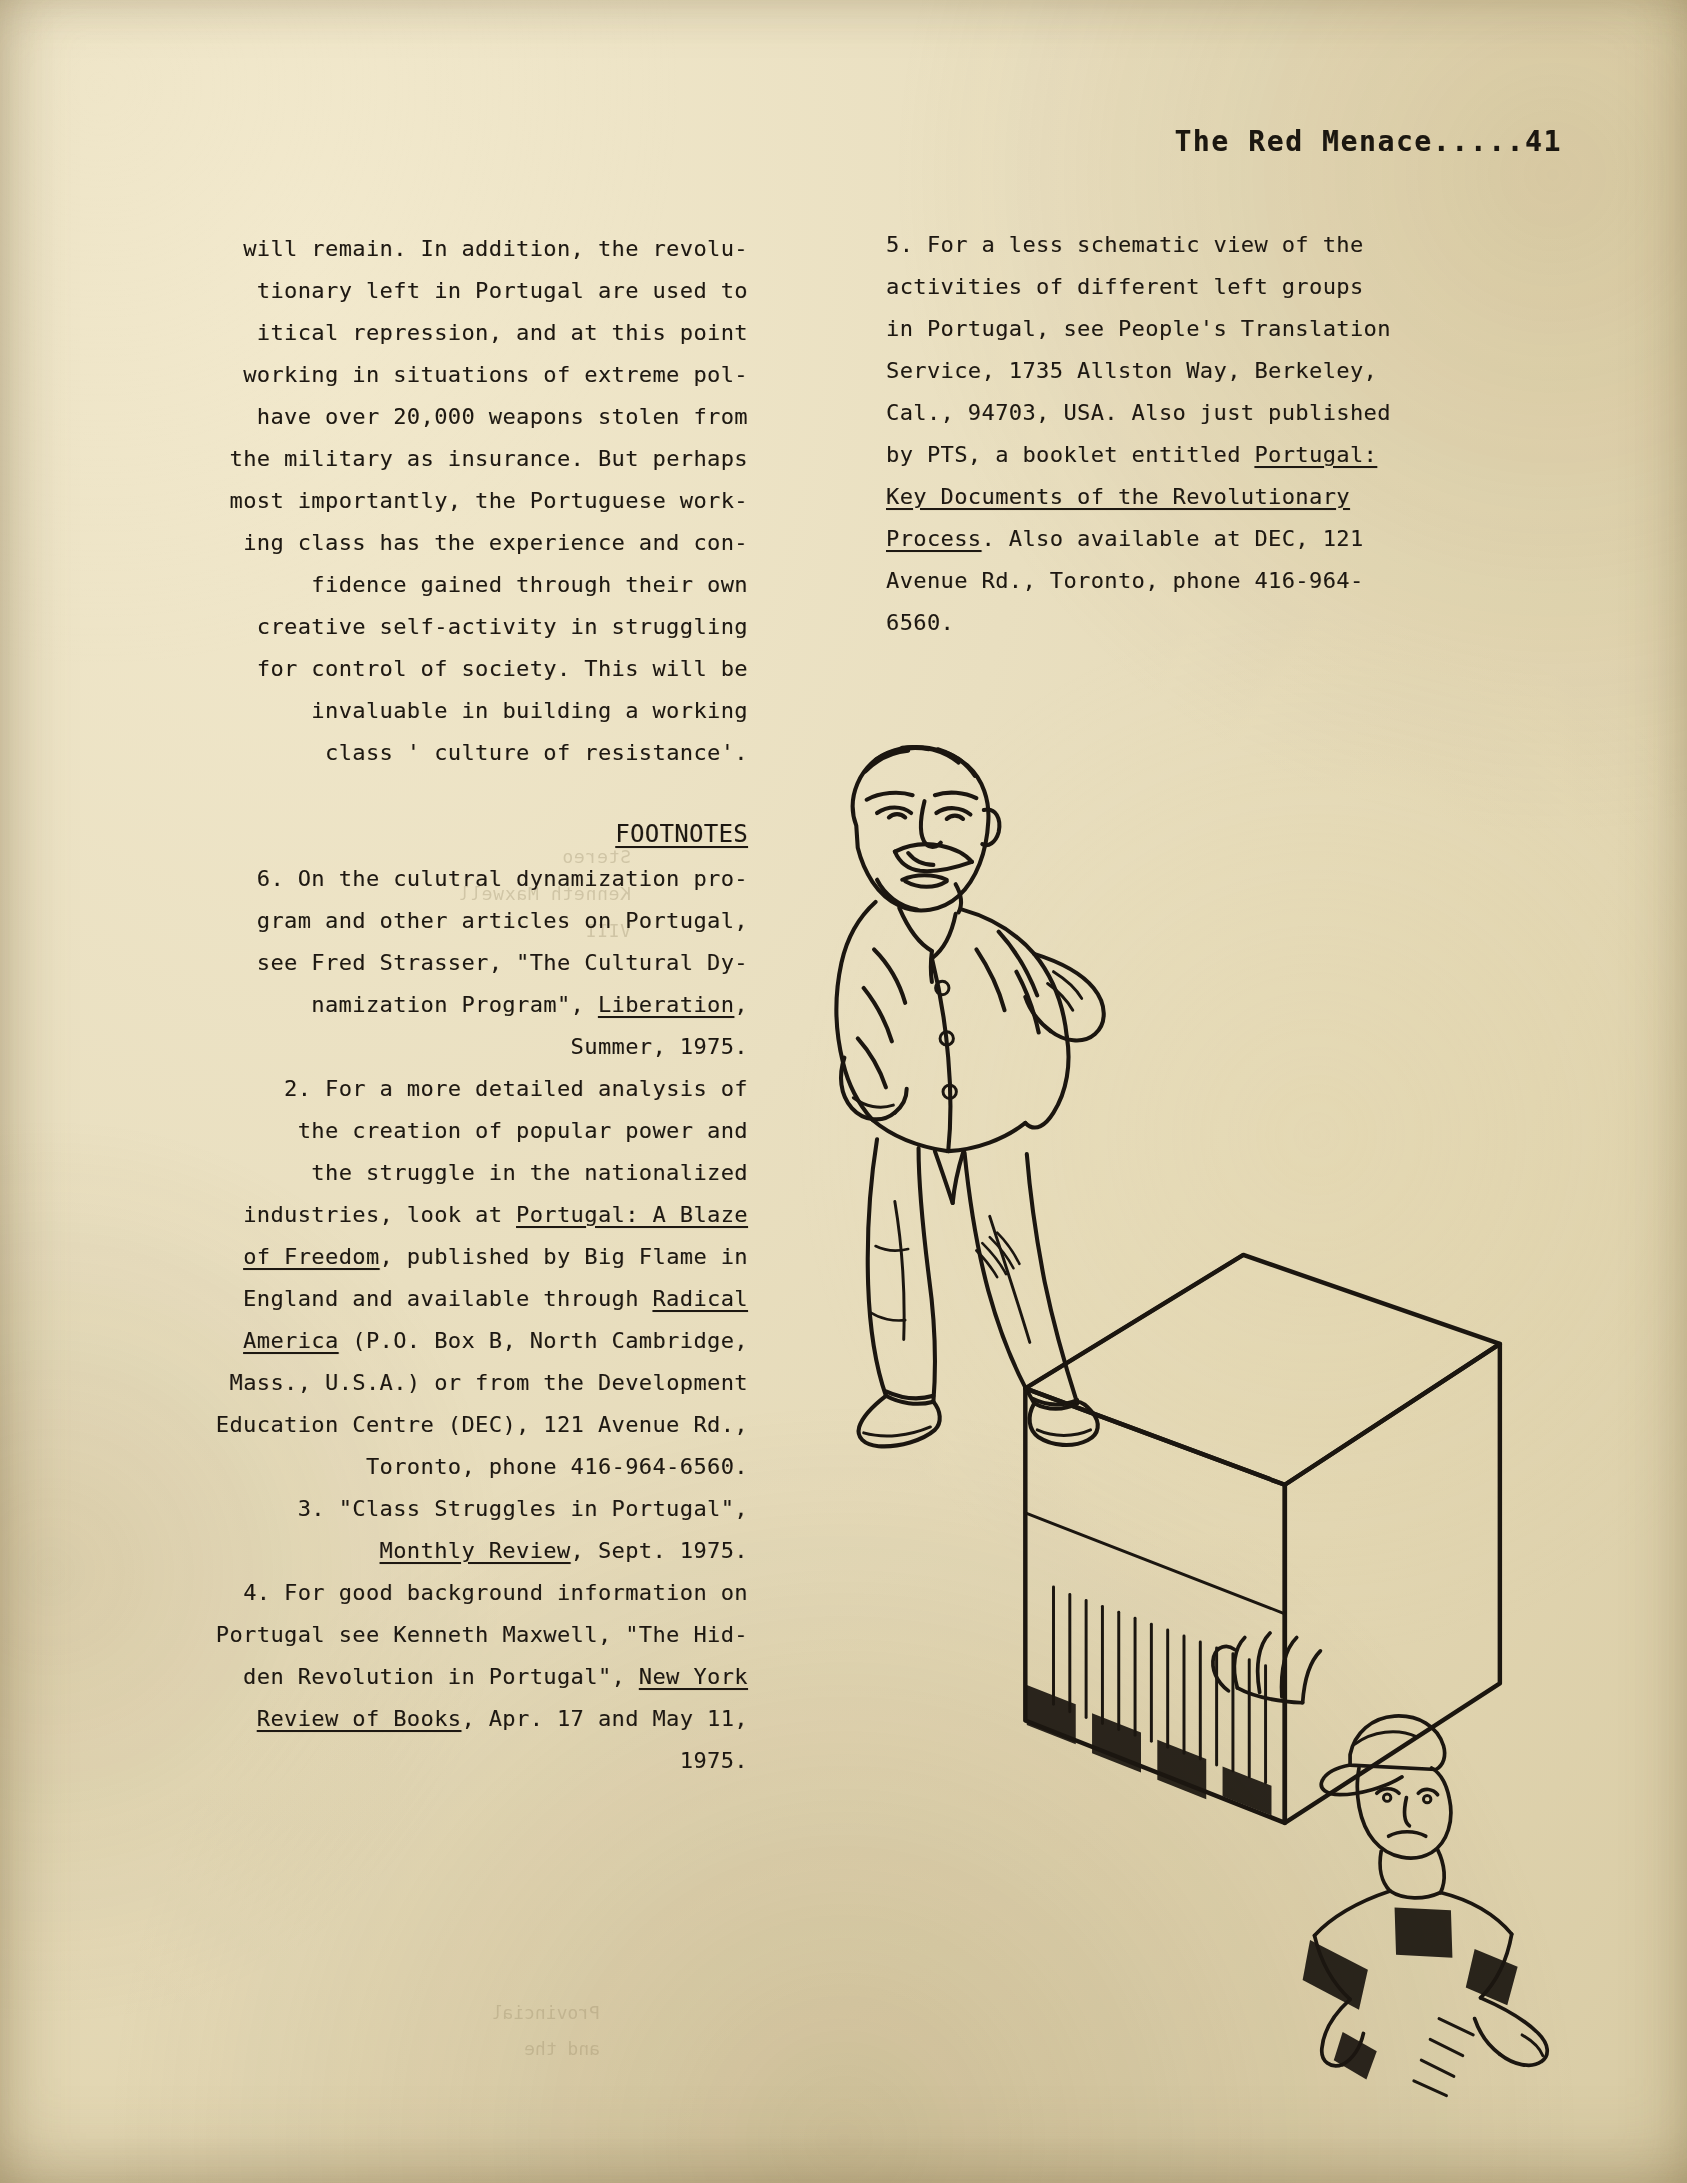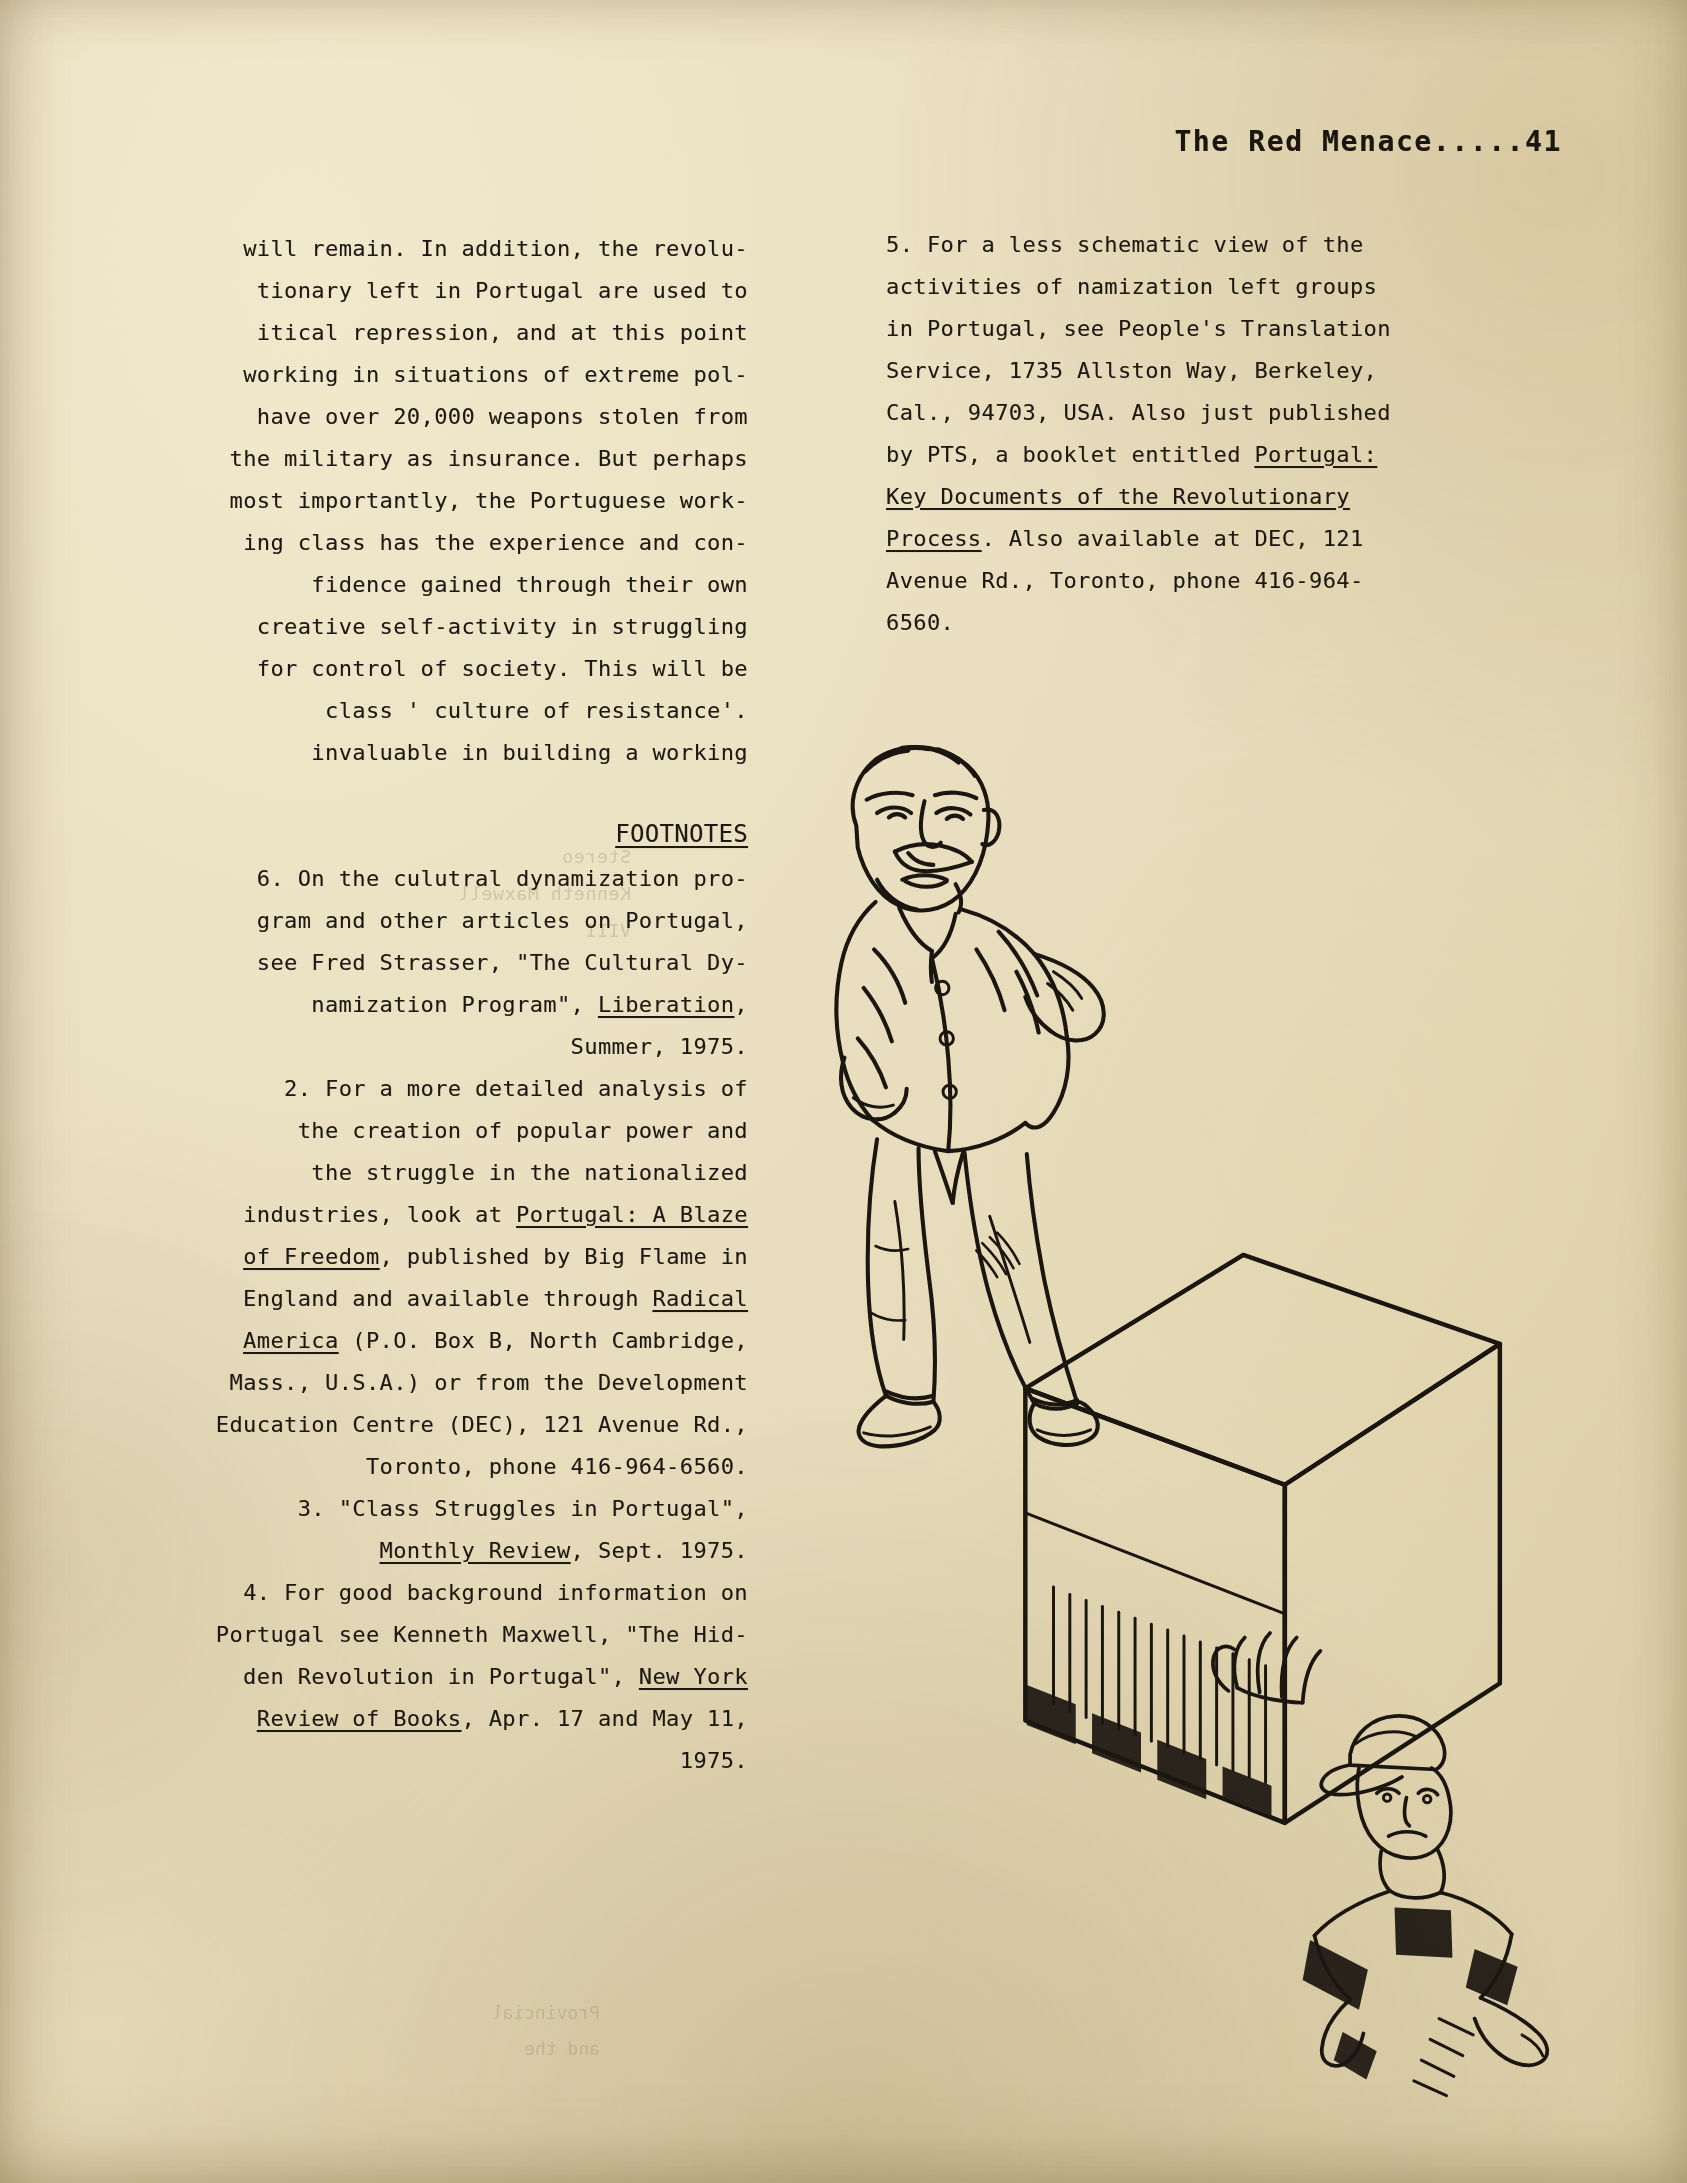--- a/index.html
+++ b/index.html
@@ -146,22 +146,22 @@
         <div class="line">tionary left in Portugal are used to</div>
         <div class="line">itical repression, and at this point</div>
         <div class="line">working in situations of extreme pol-</div>
         <div class="line">have over 20,000 weapons stolen from</div>
         <div class="line">the military as insurance. But perhaps</div>
         <div class="line">most importantly, the Portuguese work-</div>
         <div class="line">ing class has the experience and con-</div>
         <div class="line">fidence gained through their own</div>
         <div class="line">creative self-activity in struggling</div>
         <div class="line">for control of society. This will be</div>
+        <div class="line">invaluable in building a working</div>
         <div class="line">class ' culture of resistance'.</div>
-        <div class="line">invaluable in building a working</div>
       </div>
     <div class="sec-title">FOOTNOTES</div>
     <div class="footnotes" id="left-footnotes">
         <div>
           <div class="line"><span>6. On the culutral dynamization pro-</span></div>
           <div class="line"><span>gram and other articles on Portugal,</span></div>
           <div class="line"><span>see Fred Strasser, "The Cultural Dy-</span></div>
           <div class="line"><span>namization Program", </span><span class="u">Liberation</span><span>,</span></div>
           <div class="line"><span>Summer, 1975.</span></div>
         </div>
@@ -188,21 +188,21 @@
           <div class="line"><span class="u">Review of Books</span><span>, Apr. 17 and May 11,</span></div>
           <div class="line"><span>1975.</span></div>
         </div>
       </div>
   </div>
 
   <div class="col col-right">
     <div class="footnotes" id="right-footnotes">
         <div>
           <div class="line"><span>5. For a less schematic view of the</span></div>
-          <div class="line"><span>activities of namization left groups</span></div>
+          <div class="line"><span>activities of different left groups</span></div>
           <div class="line"><span>in Portugal, see People's Translation</span></div>
           <div class="line"><span>Service, 1735 Allston Way, Berkeley,</span></div>
           <div class="line"><span>Cal., 94703, USA. Also just published</span></div>
           <div class="line"><span>by PTS, a booklet entitled </span><span class="u">Portugal:</span></div>
           <div class="line"><span class="u">Key Documents of the Revolutionary</span></div>
           <div class="line"><span class="u">Process</span><span>. Also available at DEC, 121</span></div>
           <div class="line"><span>Avenue Rd., Toronto, phone 416-964-</span></div>
           <div class="line"><span>6560.</span></div>
         </div>
       </div>

